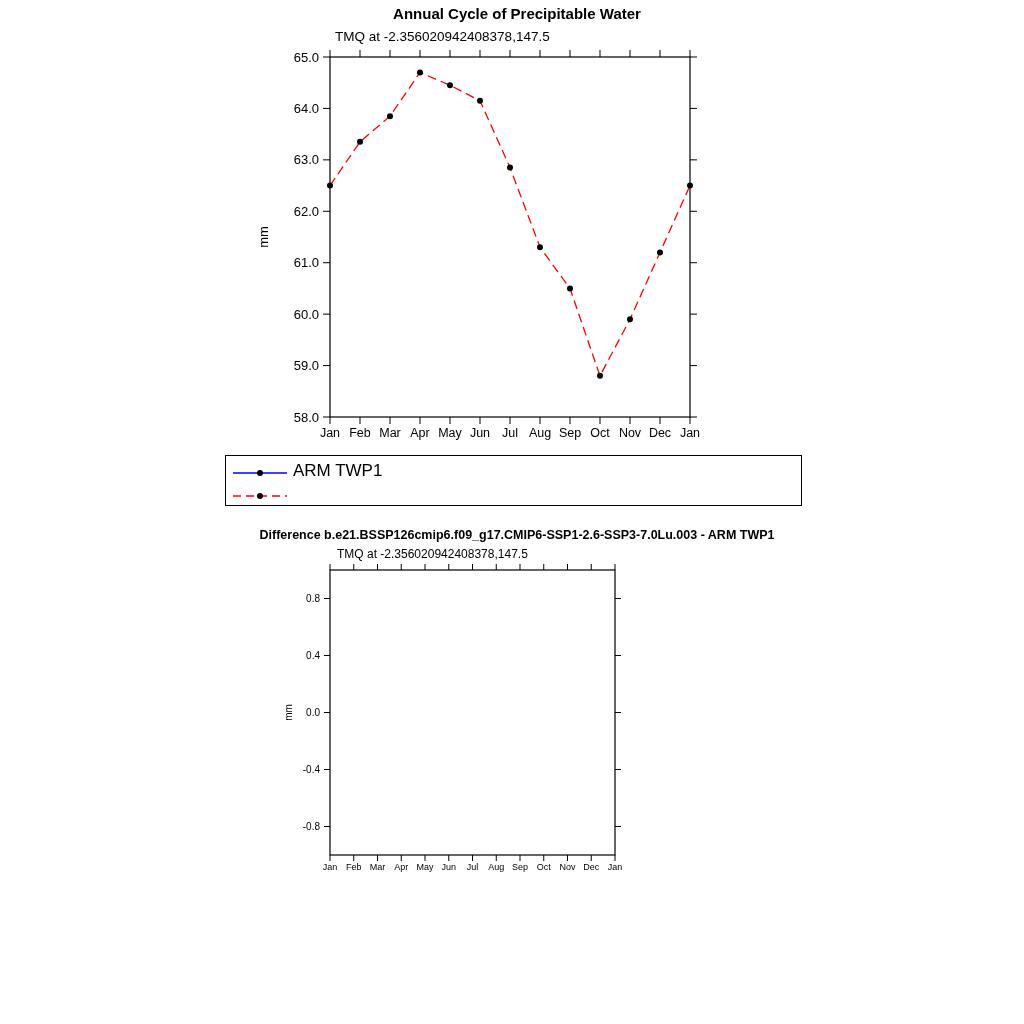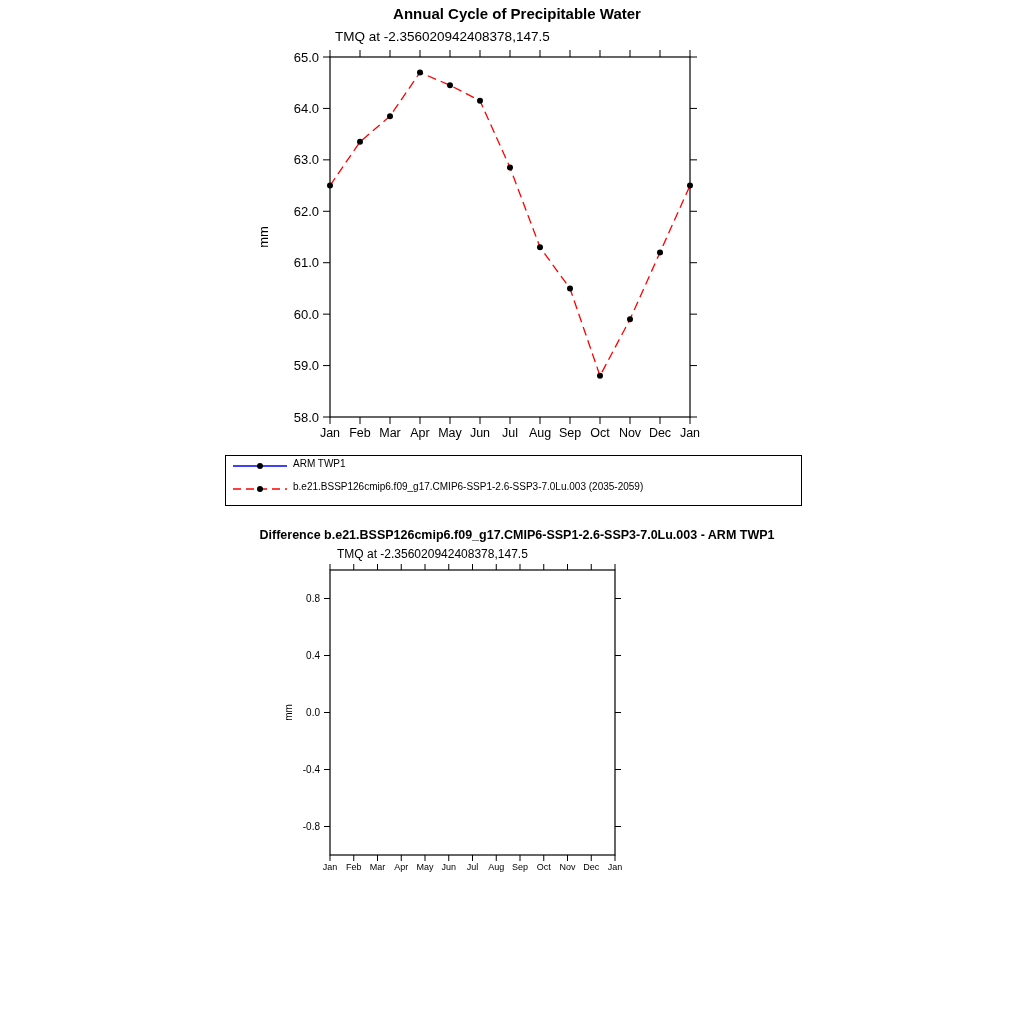--- a/index.html
+++ b/index.html
@@ -15,21 +15,21 @@
   .abs { position: absolute; }
   #title1 { top: 5px; left: 0; width: 1034px; text-align: center; font-size: 15px; font-weight: bold; }
   #subtitle1 { top: 29px; left: 335px; font-size: 13.5px; }
   #chart1-svg { top: 0; left: 0; }
   #legend {
     top: 455px; left: 225px; width: 577px; height: 51px;
     border: 1px solid #000;
     padding: 2px 0 0 6px;
     background: #fff;
   }
-  .legend-row { display: flex; align-items: flex-start; height: 23px; font-size: 10px; white-space: nowrap; }
+  .legend-row { display: flex; align-items: flex-end; height: 23px; font-size: 17px; white-space: nowrap; }
   .legend-row svg { margin-right: 5px; flex: 0 0 auto; }
   #title2 { top: 528px; left: 0; width: 1034px; text-align: center; font-size: 12.5px; font-weight: bold; }
   #subtitle2 { top: 547px; left: 337px; font-size: 12px; }
   #chart2-svg { top: 520px; left: 0; }
   svg text { font-family: "Liberation Sans", sans-serif; fill: #000; }
 </style>
 </head>
 <body>
 
 <div class="abs" id="title1">Annual Cycle of Precipitable Water</div>
@@ -123,21 +123,20 @@
         <line x1="1" y1="8" x2="55" y2="8" stroke="#0000ff" stroke-width="1.3"></line>
         <circle cx="28" cy="8" r="3" fill="#000000"></circle>
       </svg>
     <span>ARM TWP1</span>
   </div>
   <div class="legend-row">
     <svg width="56" height="16">
         <line x1="1" y1="8" x2="55" y2="8" stroke="#ff0000" stroke-width="1.3" stroke-dasharray="8 5"></line>
         <circle cx="28" cy="8" r="3" fill="#000000"></circle>
       </svg>
-    <span>b.e21.BSSP126cmip6.f09_g17.CMIP6-SSP1-2.6-SSP3-7.0Lu.003 (2035-2059)</span>
   </div>
 </div>
 
 <div class="abs" id="title2">Difference b.e21.BSSP126cmip6.f09_g17.CMIP6-SSP1-2.6-SSP3-7.0Lu.003 - ARM TWP1</div>
 <div class="abs" id="subtitle2">TMQ at -2.356020942408378,147.5</div>
 
 <svg class="abs" id="chart2-svg" width="1024" height="390">
     <rect x="330" y="50" width="285" height="285" fill="none" stroke="#000" stroke-width="1.2"></rect>
     <line x1="330" y1="306.5" x2="324" y2="306.5" stroke="#000"></line>
     <line x1="615" y1="306.5" x2="621" y2="306.5" stroke="#000"></line>

